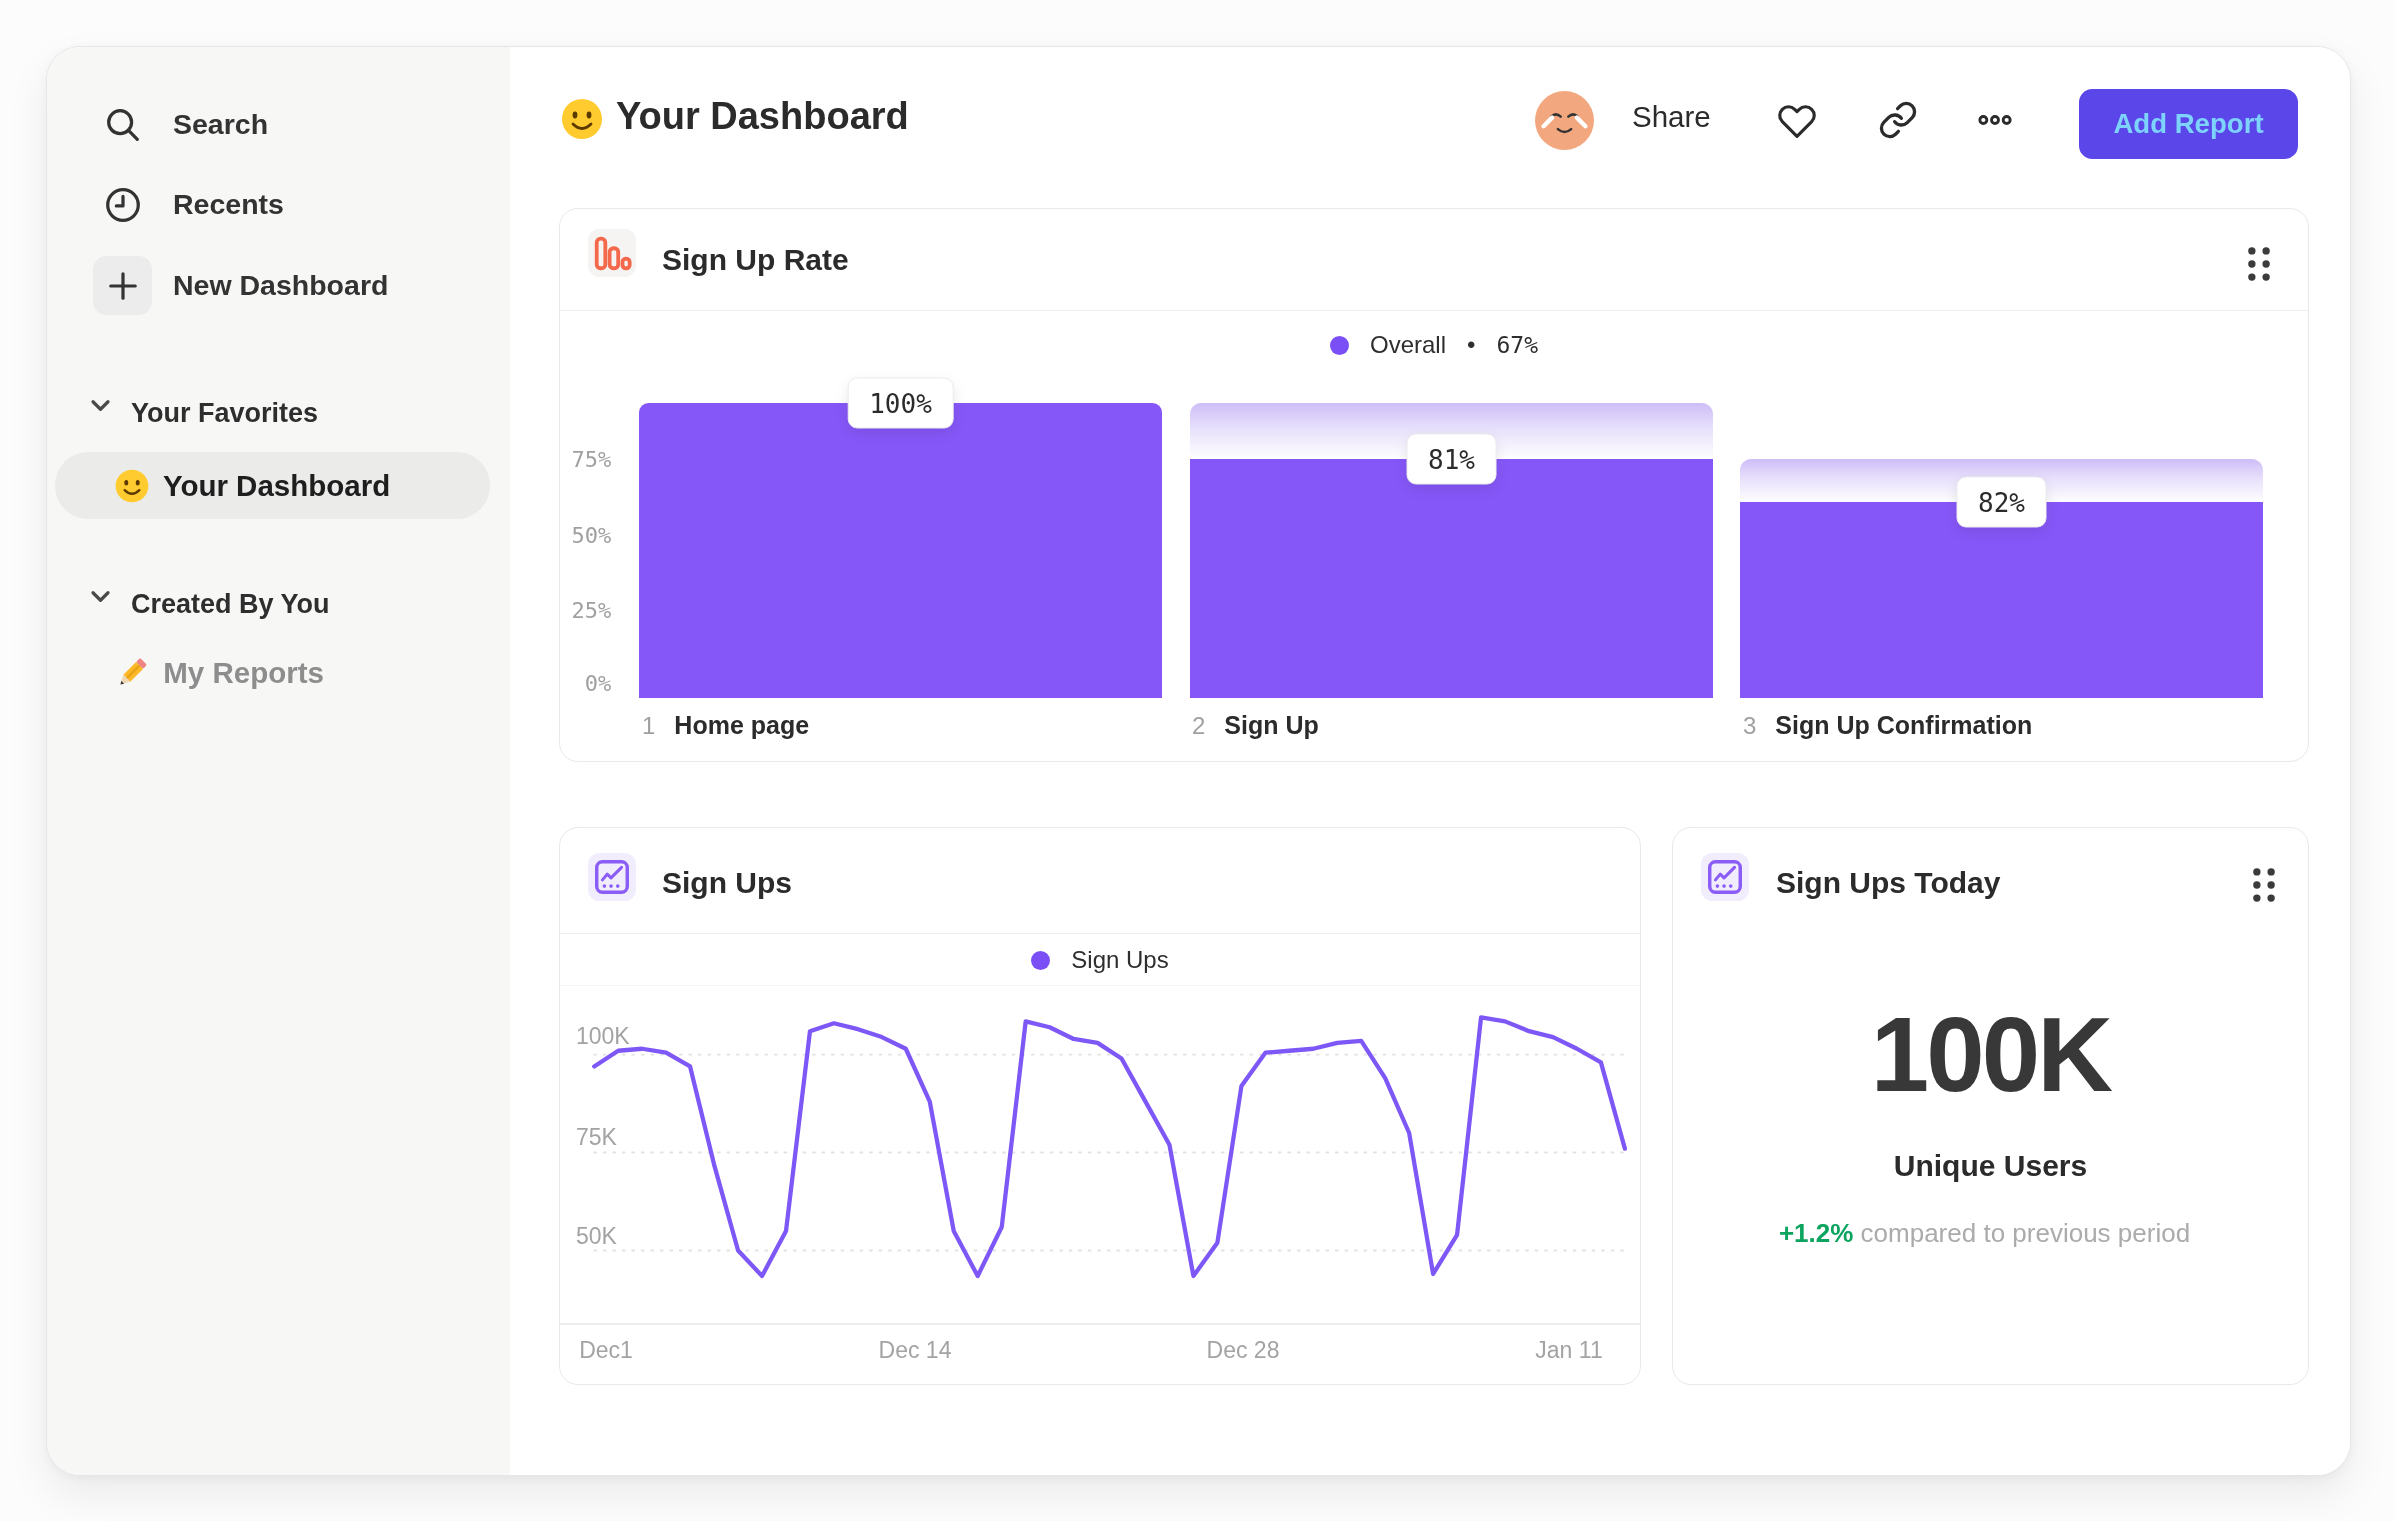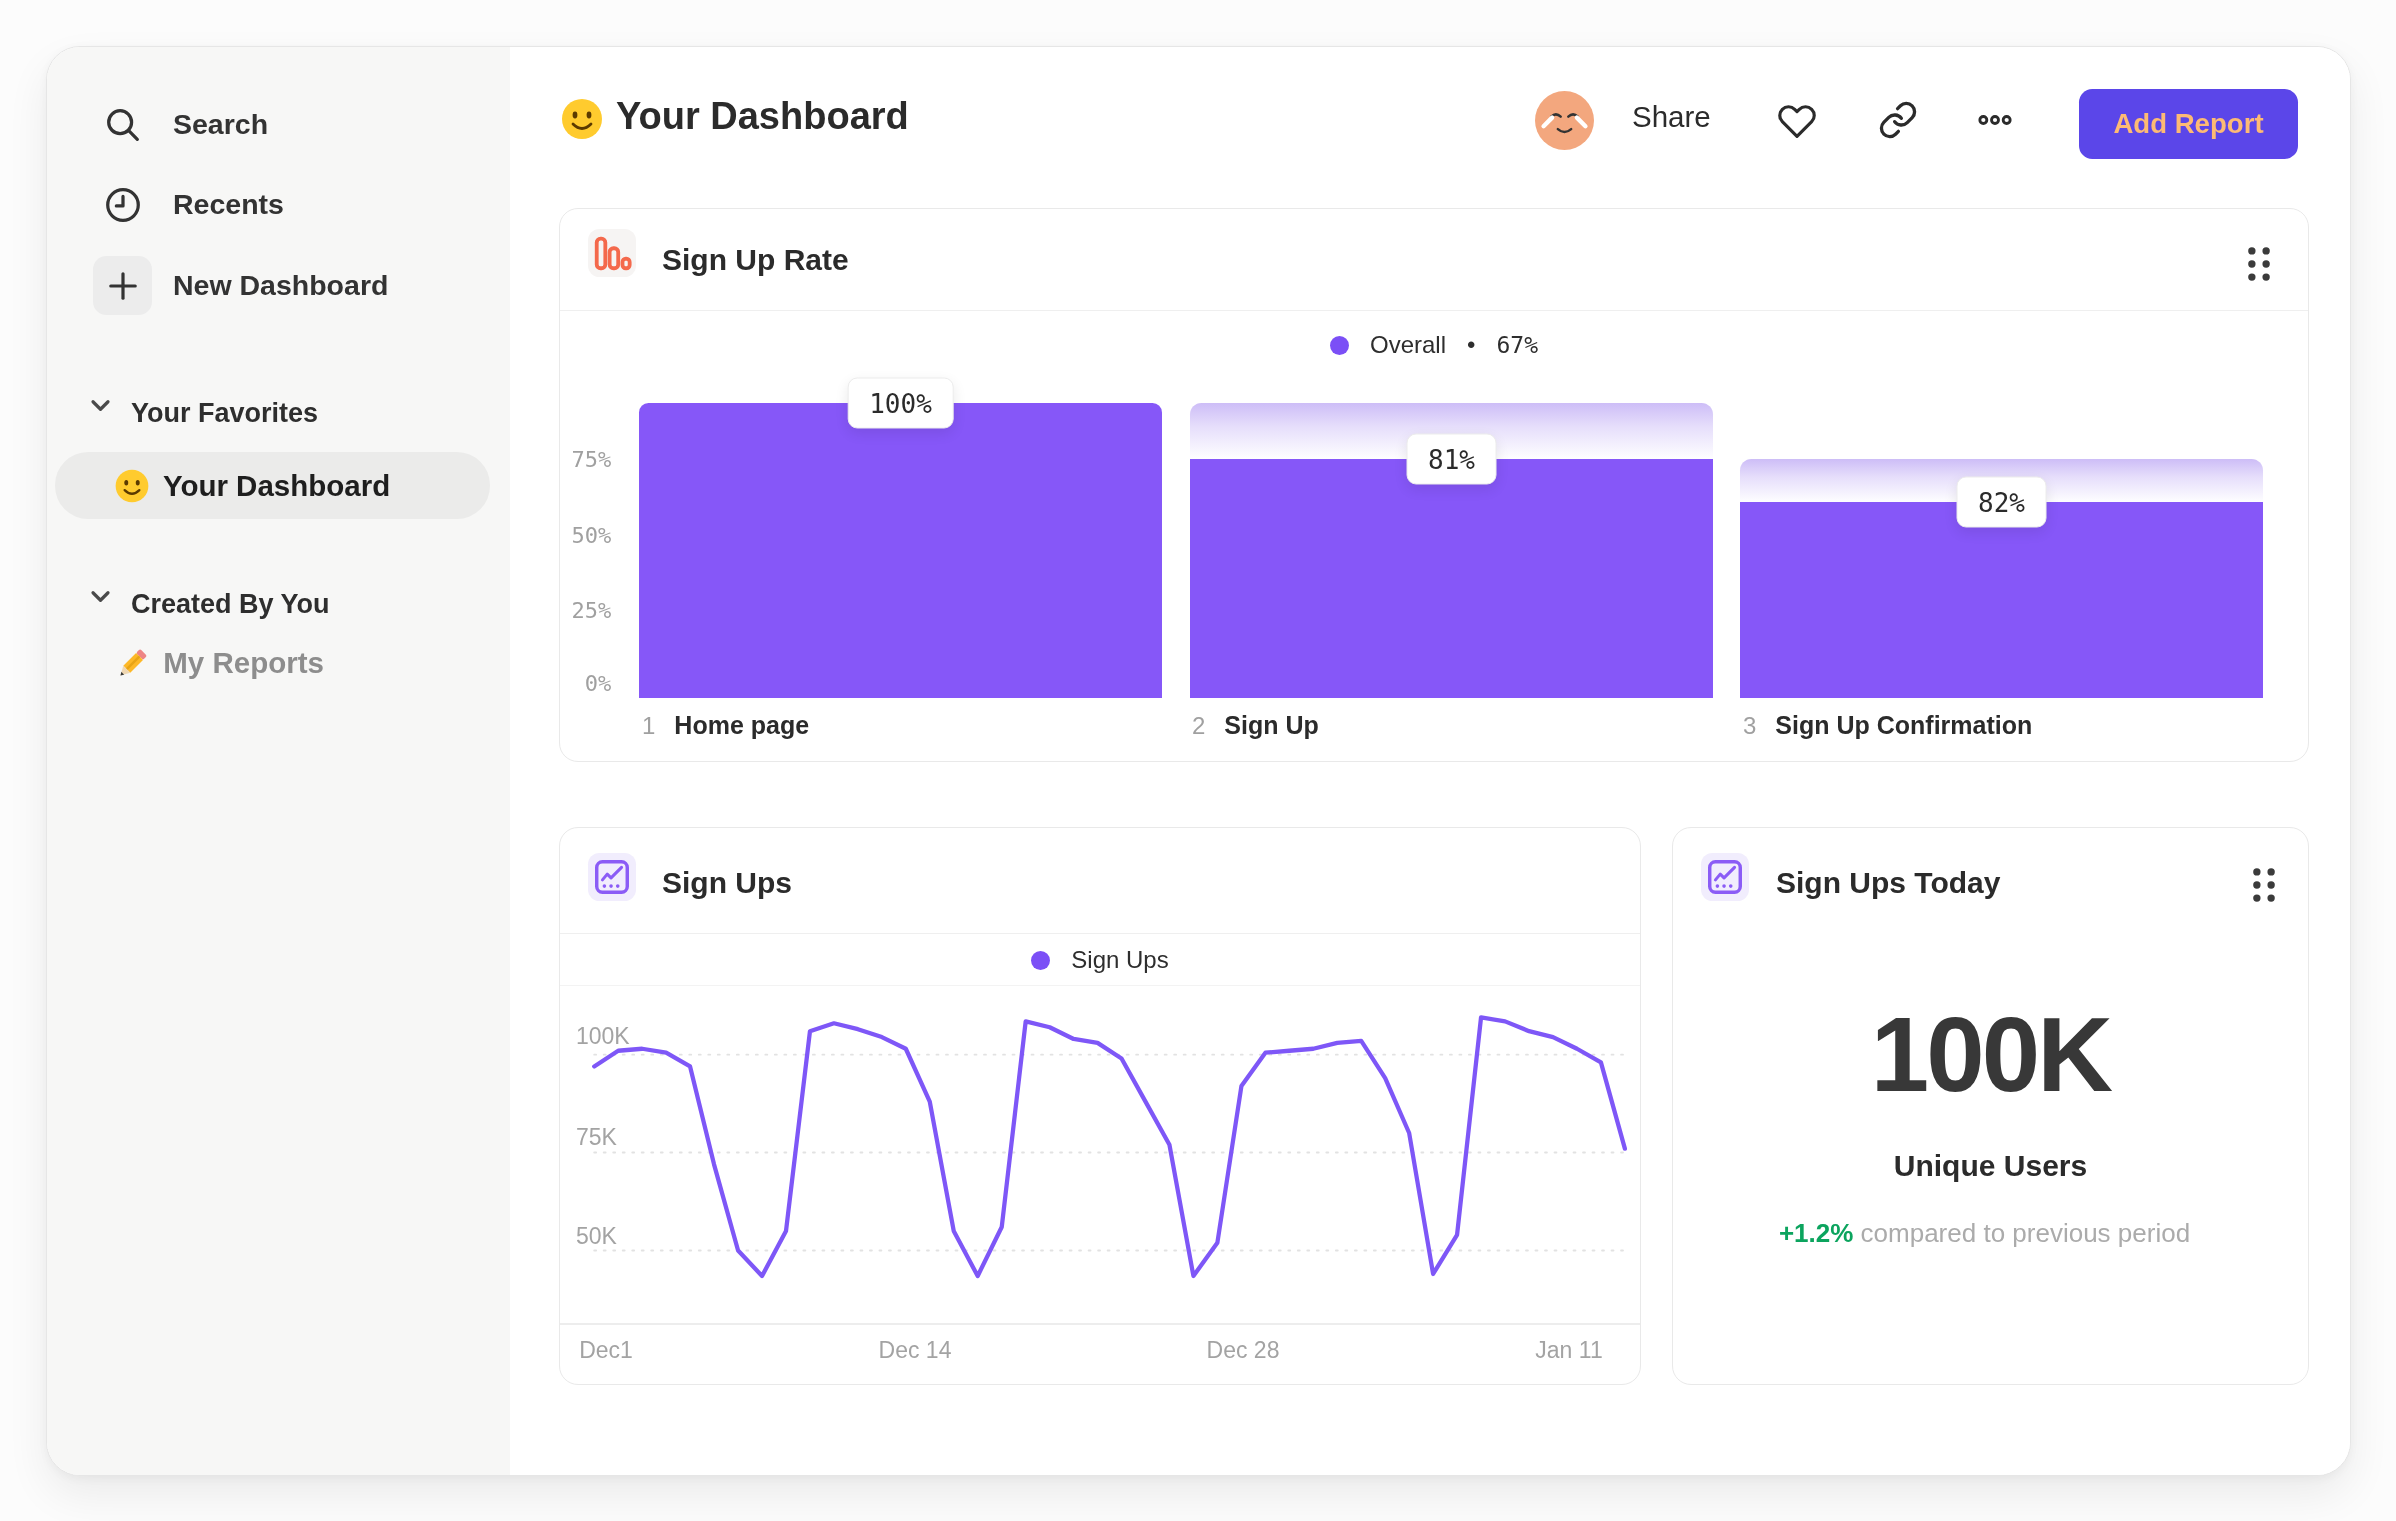--- a/index.html
+++ b/index.html
@@ -16,34 +16,34 @@
   
   .sidebar { position:absolute; left:0; top:0; width:463px; height:100%; background:#f7f7f6; }
   .nav-row { position:absolute; left:46px; display:flex; align-items:center; gap:21px; height:59px; cursor:pointer; }
   .nav-icon-slot { width:59px; height:59px; display:flex; align-items:center; justify-content:center; }
   .nav-label { font-size:28.5px; font-weight:600; color:#333333; }
   .plus-square { width:59px; height:59px; background:#ececec; border-radius:13.3px; display:flex; align-items:center; justify-content:center; }
   .section-header { position:absolute; left:42px; display:flex; align-items:flex-start; gap:19px; height:32px; cursor:pointer; }
   .section-header .sh-label { font-size:27px; font-weight:700; color:#2e2e2e; }
   .fav-pill { position:absolute; left:7.6px; top:405px; width:435px; height:67px; background:#ebebea; border-radius:33px; display:flex; align-items:center; padding-left:59px; gap:13.3px; cursor:pointer; }
   .fav-pill .item-label { font-size:29.5px; font-weight:600; color:#1e1e1e; }
-  .side-item { position:absolute; left:67px; display:flex; align-items:flex-start; gap:13.3px; height:53px; cursor:pointer; }
+  .side-item { position:absolute; left:67px; display:flex; align-items:center; gap:13.3px; height:53px; cursor:pointer; }
   .side-item .item-label { font-size:29.5px; font-weight:600; color:#8d8d8d; }
 
   
   .main { position:absolute; left:463px; top:0; right:0; bottom:0; background:#ffffff; }
   .page-title-emoji { position:absolute; left:50px; top:50px; width:44px; height:44px; }
   .page-title { position:absolute; left:106px; top:48px; font-size:38px; font-weight:700; color:#2b2b2b; }
   .avatar { position:absolute; left:1025px; top:44px; width:59px; height:59px; cursor:pointer; }
   .share-label { position:absolute; left:1122px; top:53px; font-size:29.5px; font-weight:500; color:#2b2b2b; cursor:pointer; }
   .hicon { position:absolute; top:53px; width:40px; height:40px; cursor:pointer; }
   .heart-i { left:1267px; } .link-i { left:1368px; } .dots-i { left:1465px; }
   .add-report-btn {
     position:absolute; left:1569px; top:42px; width:219px; height:70px;
-    background:#5B46E9; color:#fdba74; border:none; border-radius:13.3px;
+    background:#5B46E9; color:#7dd3fc; border:none; border-radius:13.3px;
     font-size:27.6px; font-weight:600; font-family:"Liberation Sans", sans-serif; cursor:pointer;
   }
 
   
   .card { position:absolute; background:#fff; border:1px solid #e9e9e9; border-radius:19px; }
   .card-funnel { left:49px; top:161px; width:1750px; height:554px; }
   .card-line   { left:49px; top:780px; width:1082px; height:558px; }
   .card-stat   { left:1162px; top:780px; width:637px; height:558px; }
 
   .card-icon { position:absolute; left:27.6px; top:20px; width:48px; height:48px; border-radius:11.4px; display:flex; align-items:center; justify-content:center; }

